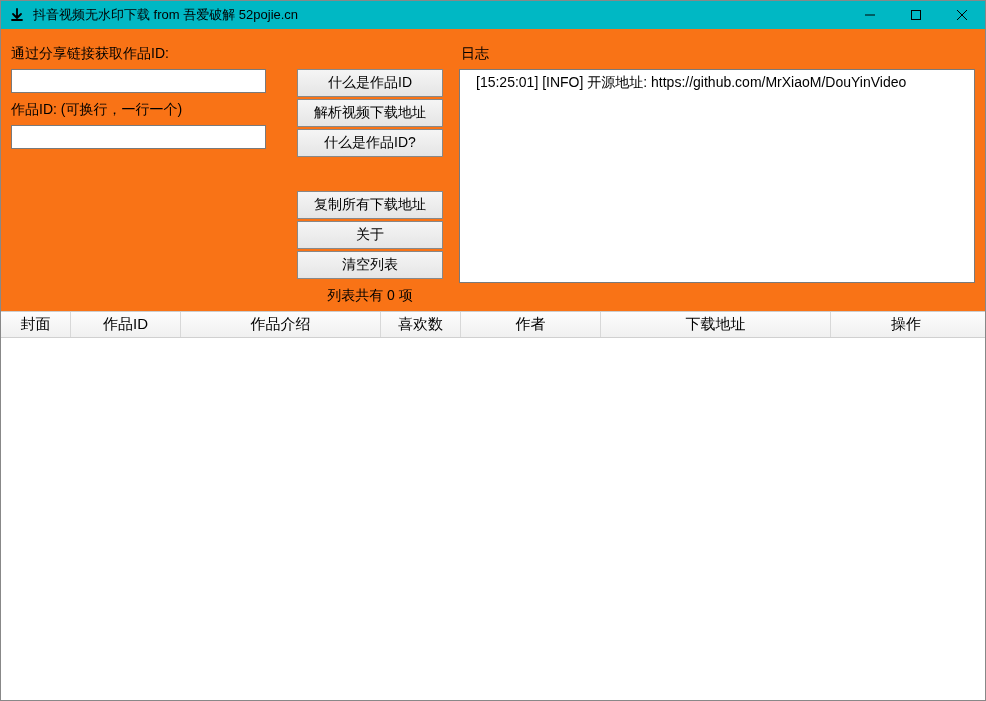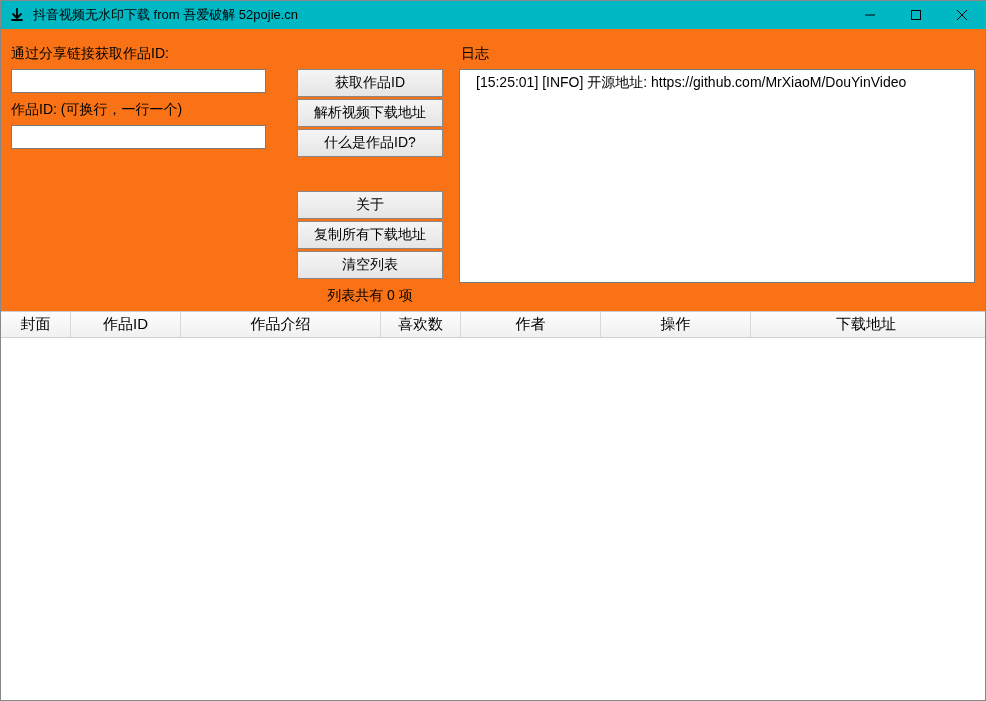--- a/index.html
+++ b/index.html
@@ -193,42 +193,42 @@
 
   <div class="content-top">
     <div class="left-panel">
       <div class="inputs-col">
         <div class="label">通过分享链接获取作品ID:</div>
         <input type="text" class="text-input" value="" style="">
         <div class="label">作品ID: (可换行，一行一个)</div>
         <input type="text" class="text-input" value="" style="">
       </div>
       <div class="buttons-col">
-        <button class="btn">获取作品ID</button>
+        <button class="btn">什么是作品ID</button>
         <button class="btn">解析视频下载地址</button>
         <button class="btn">什么是作品ID?</button>
         <div class="btn-group-gap"></div>
+        <button class="btn">复制所有下载地址</button>
         <button class="btn">关于</button>
-        <button class="btn">复制所有下载地址</button>
         <button class="btn">清空列表</button>
         <div class="list-count">列表共有 0 项</div>
       </div>
     </div>
     <div class="right-panel">
       <div class="log-label">日志</div>
       <div class="log-box">
         <div>[15:25:01] [INFO] 开源地址: https://github.com/MrXiaoM/DouYinVideo</div>
       </div>
     </div>
   </div>
 
   <div class="table-area">
     <div class="table-header" id="table-header">
         <div class="th" style="width: 70px;">封面</div>
         <div class="th" style="width: 110px;">作品ID</div>
         <div class="th" style="width: 200px;">作品介绍</div>
         <div class="th" style="width: 80px;">喜欢数</div>
         <div class="th" style="width: 140px;">作者</div>
+        <div class="th" style="width: 230px;">下载地址</div>
         <div class="th" style="width: 150px;">操作</div>
-        <div class="th" style="width: 230px;">下载地址</div>
       </div>
   </div>
 </div>
 
 </body></html>

